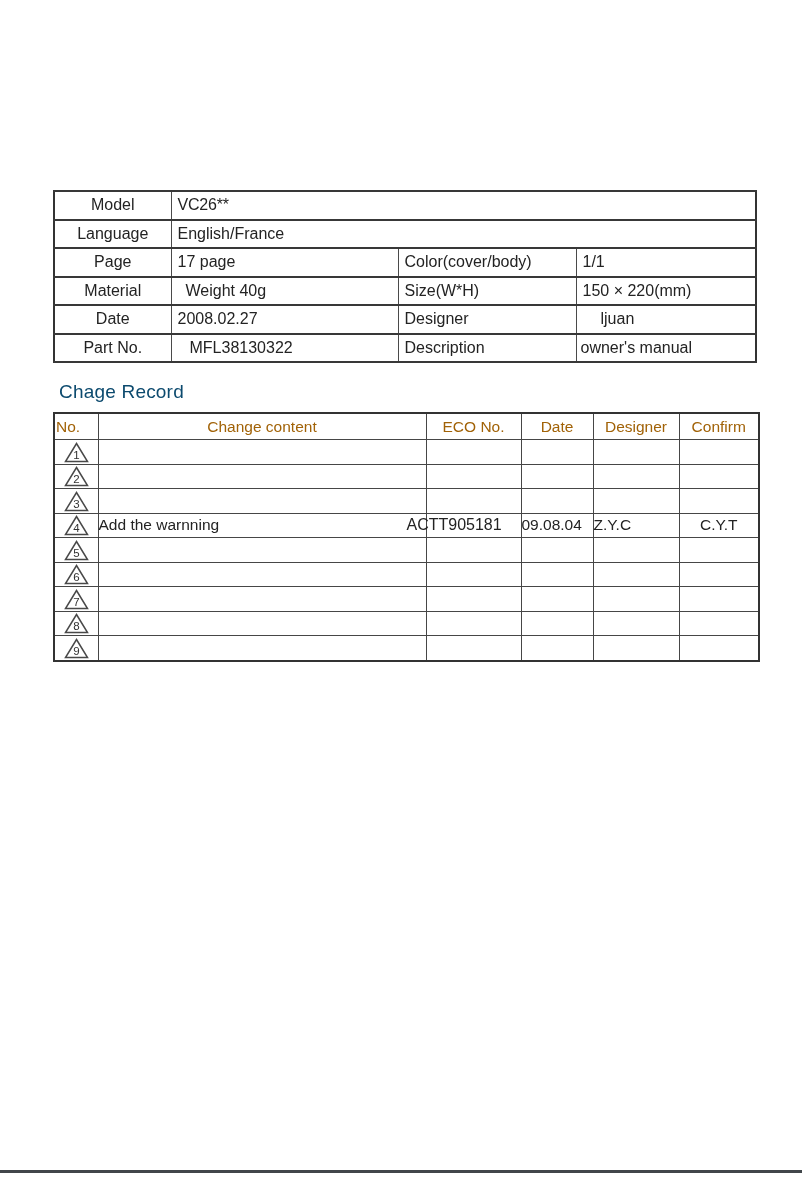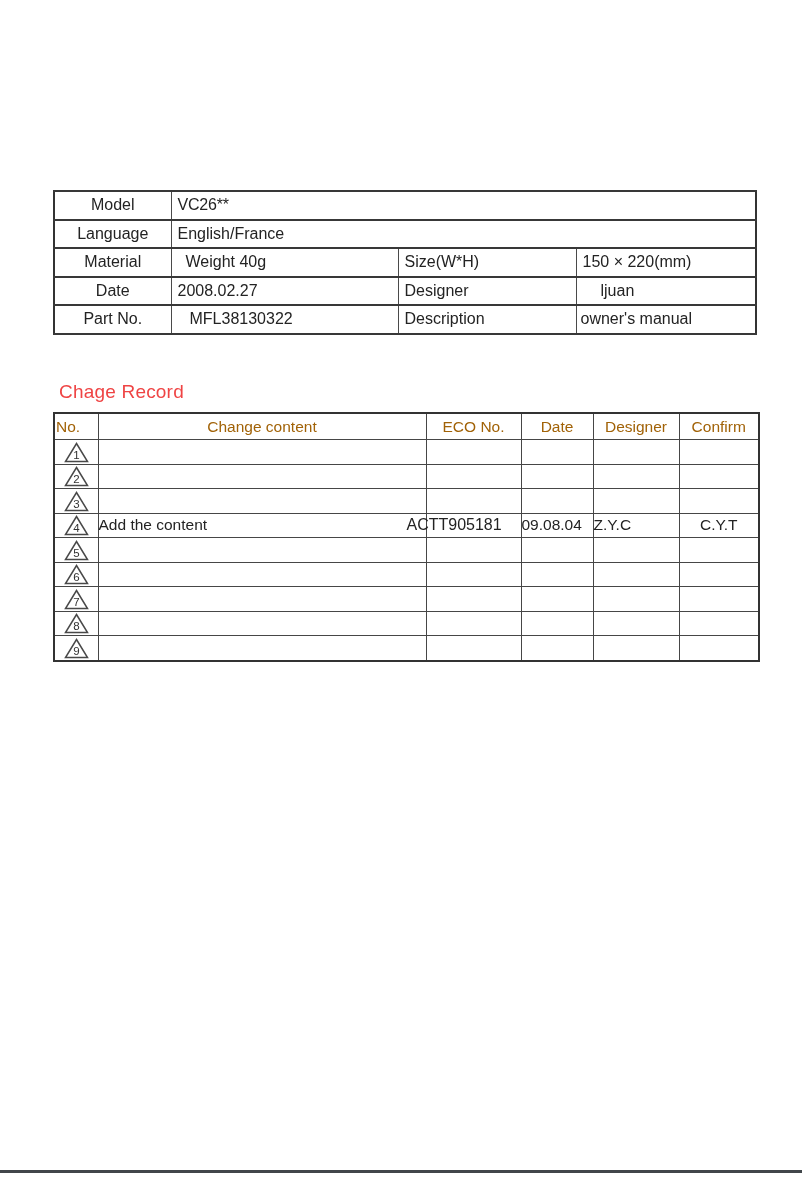--- a/index.html
+++ b/index.html
@@ -46,21 +46,21 @@
     padding-left: 4px;
     font-weight: 500;
   }
 
   
   .record-title {
     position: absolute;
     left: 59px;
     top: 381px;
     font-size: 19px;
-    color: #ef4444;
+    color: #0c4a6e;
     letter-spacing: 0.2px;
   }
 
   
   table.record {
     position: absolute;
     left: 53px;
     top: 412px;
     width: 705px;
     border-collapse: collapse;
@@ -128,20 +128,26 @@
       <col style="width:180px">
   </colgroup>
   <tbody>
       <tr>
     <td class="lbl">Model</td>
     <td class="val model-val" colspan="3">VC26**</td>
   </tr>
   <tr>
     <td class="lbl">Language</td>
     <td class="val" colspan="3">English/France</td>
+  </tr>
+  <tr>
+    <td class="lbl">Page</td>
+    <td class="val">17 page</td>
+    <td class="val">Color(cover/body)</td>
+    <td class="val">1/1</td>
   </tr>
   <tr>
     <td class="lbl">Material</td>
     <td class="val" style="padding-left:14px">Weight 40g</td>
     <td class="val">Size(W*H)</td>
     <td class="val">150 × 220(mm)</td>
   </tr>
   <tr>
     <td class="lbl">Date</td>
     <td class="val">2008.02.27</td>
@@ -220,21 +226,21 @@
     <td class="c-confirm"></td>
   </tr>
 
   <tr>
     <td class="c-no">
       <svg class="tri" width="25" height="21" viewBox="0 0 25 21">
         <polygon points="12.5,1.5 23.5,19.5 1.5,19.5" fill="none" stroke="#494949" stroke-width="1.5"></polygon>
         <text x="12.5" y="17" text-anchor="middle">4</text>
       </svg>
     </td>
-    <td class="c-content">Add the content</td>
+    <td class="c-content">Add the warnning</td>
     <td class="c-eco"><span class="overflow-left">ACTT905181</span></td>
     <td class="c-date">09.08.04</td>
     <td class="c-designer">Z.Y.C</td>
     <td class="c-confirm">C.Y.T</td>
   </tr>
 
   <tr>
     <td class="c-no">
       <svg class="tri" width="25" height="21" viewBox="0 0 25 21">
         <polygon points="12.5,1.5 23.5,19.5 1.5,19.5" fill="none" stroke="#494949" stroke-width="1.5"></polygon>

